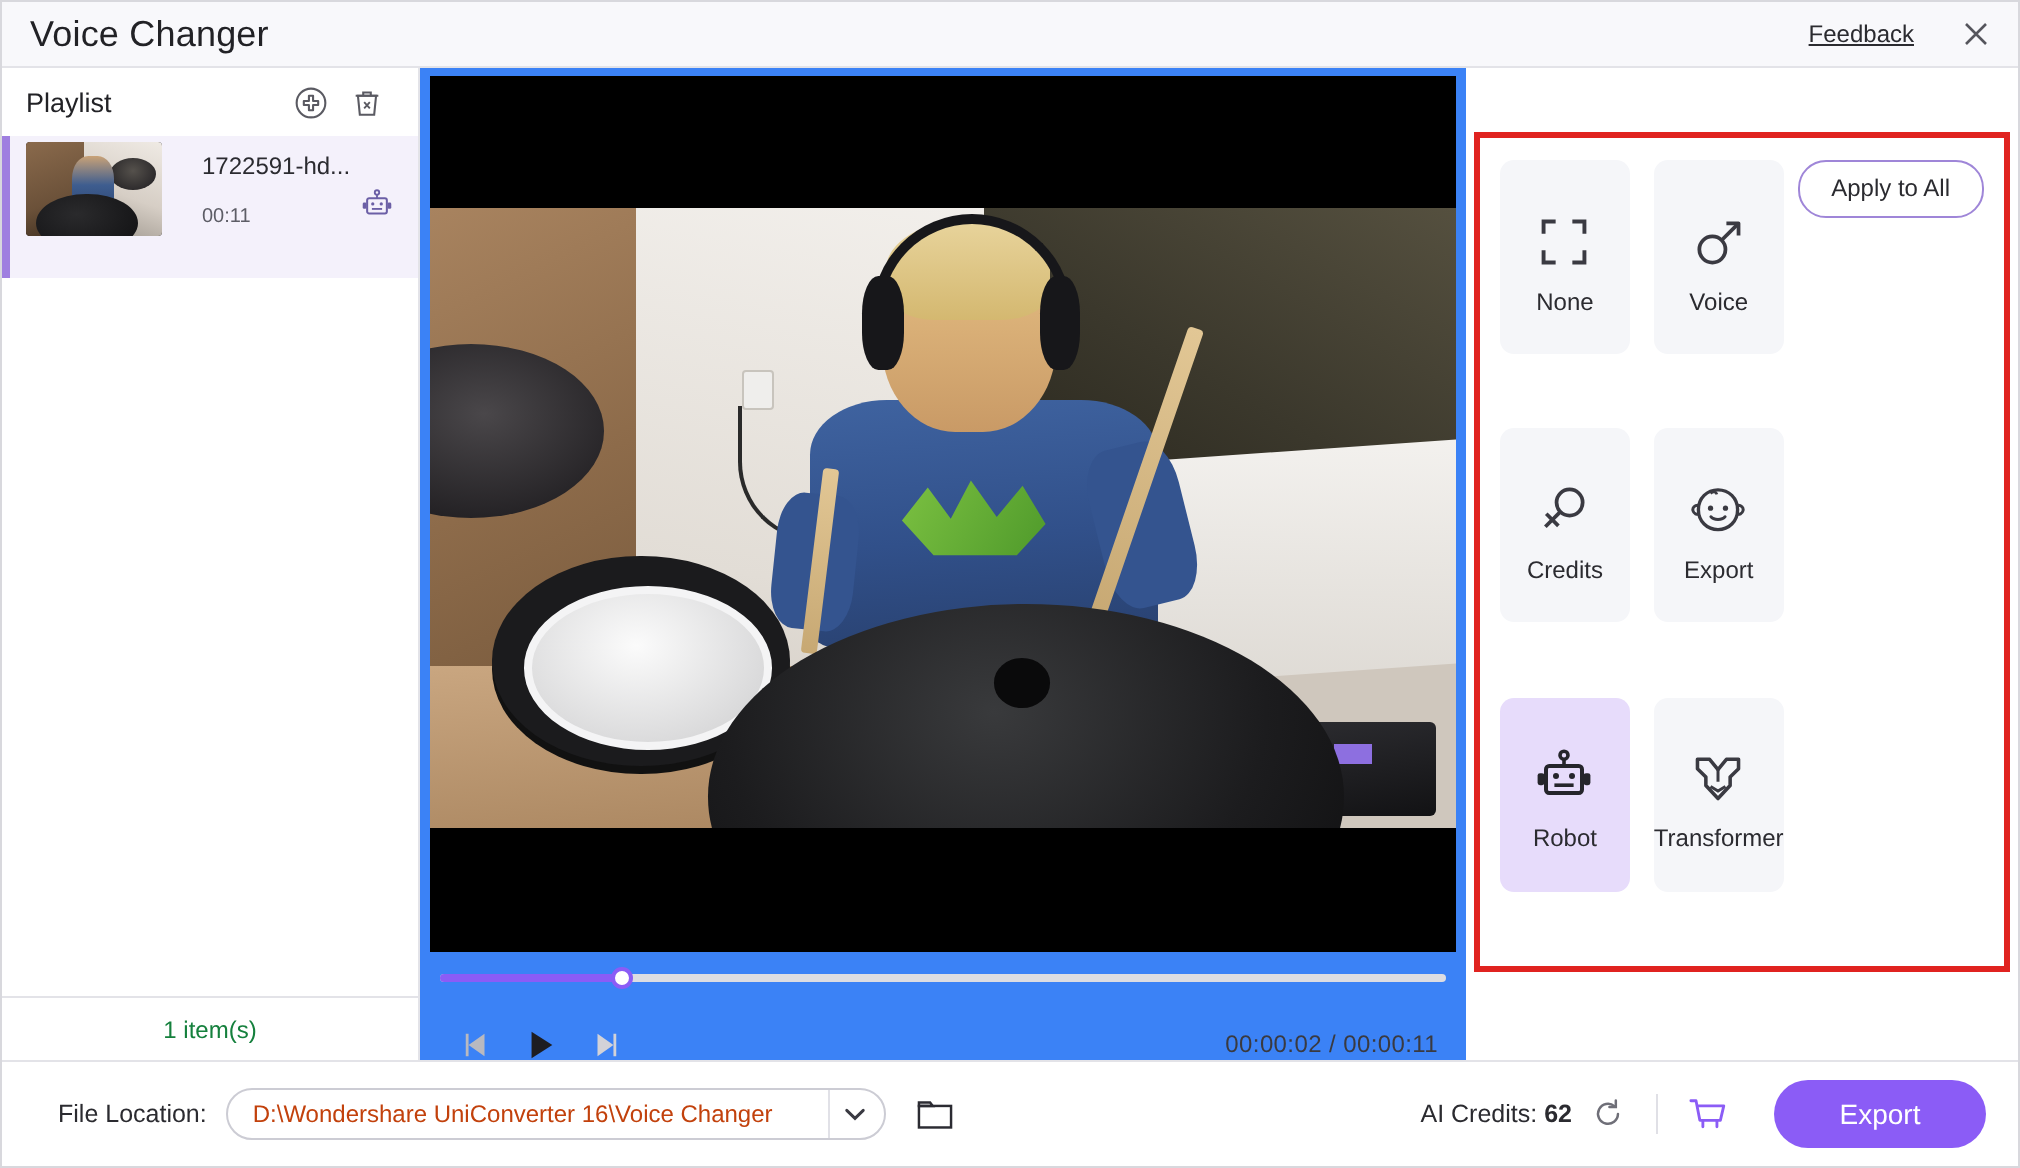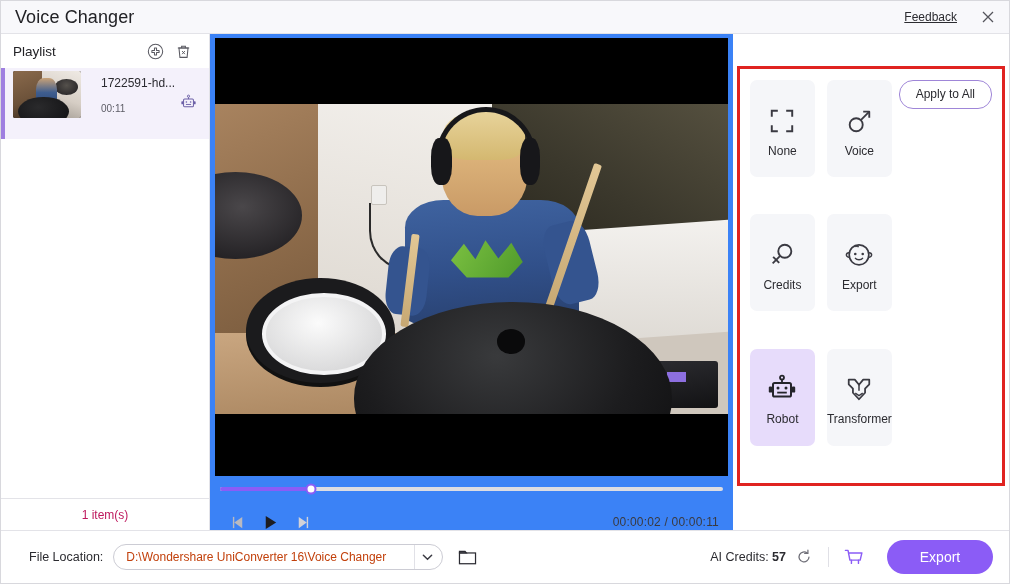--- a/index.html
+++ b/index.html
@@ -123,21 +123,21 @@
     width: 22px; height: 22px; cursor: pointer;
     display: flex; align-items: flex-end; justify-content: center;
     align-self: flex-end; margin-bottom: 10px;
   }
 
   .playlist-footer {
     height: 32px; min-height: 32px;
     border-top: 1px solid #e3e3e8;
     display: flex; align-items: center; justify-content: center;
   }
-  .playlist-count { font-size: 12px; color: #be185d; }
+  .playlist-count { font-size: 12px; color: #15803d; }
 
   
   .player {
     flex: 1; min-width: 0;
     display: flex; flex-direction: column;
     background: #3b82f6;
     padding: 0 4px;
   }
   .video-wrap {
     margin: 4px 1px 0 1px;
@@ -669,21 +669,21 @@
     </div>
     <div class="folder-btn">
       <svg width="19" height="17" viewBox="0 0 20 18">
         <path d="M1.5 4.2 L1.5 2.4 L7.4 2.4 L8.8 4.2 Z" fill="none" stroke="#2b2b32" stroke-width="1.3"></path>
         <rect x="1.5" y="4.2" width="17" height="11.4" fill="none" stroke="#2b2b32" stroke-width="1.3"></rect>
       </svg>
     </div>
     <div class="bottom-spacer"></div>
     <div class="credits-text">
       <span>AI Credits:</span>
-      <b>57</b>
+      <b>62</b>
     </div>
     <div class="refresh-btn">
       <svg width="16" height="16" viewBox="0 0 18 18">
         <path d="M14.6 9 A5.6 5.6 0 1 1 12.6 4.6" fill="none" stroke="#6f6f78" stroke-width="1.4" stroke-linecap="round"></path>
         <path d="M13.4 1.4 L13.4 5 L9.8 5" fill="none" stroke="#6f6f78" stroke-width="1.4" stroke-linecap="round"></path>
       </svg>
     </div>
     <div class="bottom-div"></div>
     <div class="cart-btn">
       <svg width="20" height="19" viewBox="0 0 21 20">

